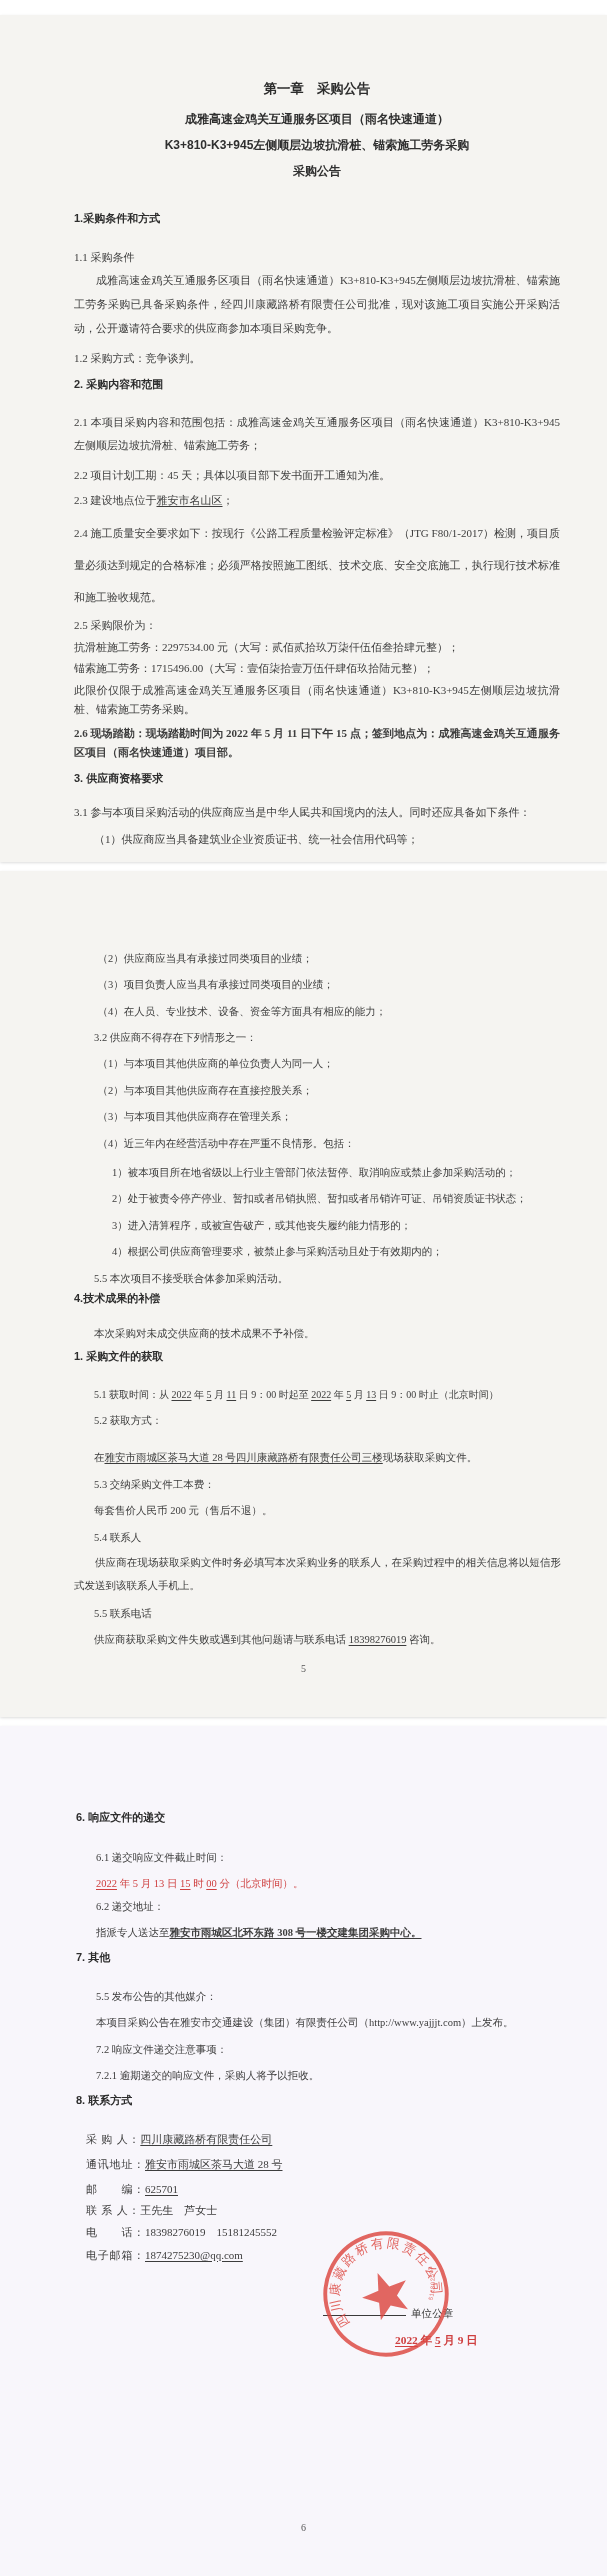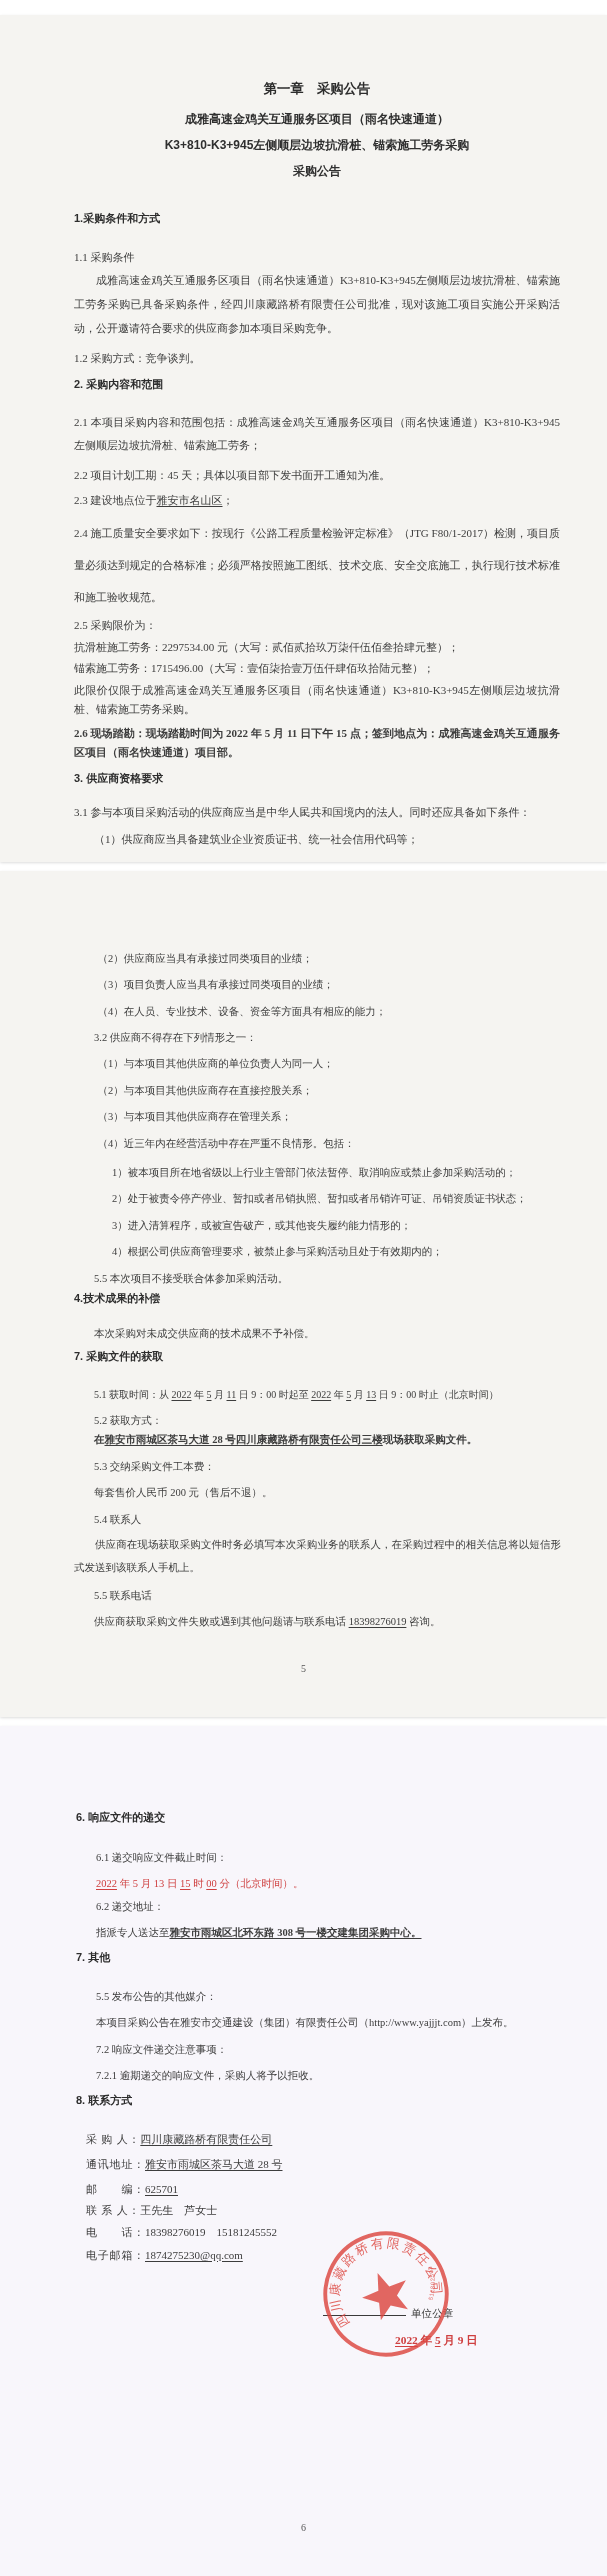--- a/index.html
+++ b/index.html
@@ -77,27 +77,27 @@
   <p class="line ind2" style="margin-top:11.4px;">（3）与本项目其他供应商存在管理关系；</p>
   <p class="line ind2" style="margin-top:11.4px;">（4）近三年内在经营活动中存在严重不良情形。包括：</p>
   <p class="line ind3" style="margin-top:14.4px;">1）被本项目所在地省级以上行业主管部门依法暂停、取消响应或禁止参加采购活动的；</p>
   <p class="line ind3" style="margin-top:11.4px;">2）处于被责令停产停业、暂扣或者吊销执照、暂扣或者吊销许可证、吊销资质证书状态；</p>
   <p class="line ind3" style="margin-top:11.4px;">3）进入清算程序，或被宣告破产，或其他丧失履约能力情形的；</p>
   <p class="line ind3" style="margin-top:11.4px;">4）根据公司供应商管理要求，被禁止参与采购活动且处于有效期内的；</p>
   <p class="line ind1" style="margin-top:12px;">5.5 本次项目不接受联合体参加采购活动。</p>
 
   <div class="h-sec" style="margin-top:3px;">4.技术成果的补偿</div>
   <p class="line ind1" style="margin-top:19px;">本次采购对未成交供应商的技术成果不予补偿。</p>
-  <div class="h-sec" style="margin-top:6px;">7. 采购文件的获取</div>
+  <div class="h-sec" style="margin-top:6px;">1. 采购文件的获取</div>
 
   <p class="line ind1 tight" style="margin-top:22px;">
     <span>5.1 获取时间：从 </span><span class="u">2022</span><span> 年 </span><span class="u">5</span><span> 月 </span><span class="u">11</span><span> 日 9：00 时起至 </span><span class="u">2022</span><span> 年 </span><span class="u">5</span><span> 月 </span><span class="u">13</span><span> 日 9：00 时止（北京时间）</span>
   </p>
   <p class="line ind1" style="margin-top:11.4px;">5.2 获取方式：</p>
-  <p class="line ind1" style="margin-top:4px;font-weight:bold;"><span>在</span><span class="u">雅安市雨城区茶马大道 28 号四川康藏路桥有限责任公司三楼</span><span>现场获取采购文件。</span></p>
+  <p class="line ind1" style="margin-top:22px;"><span>在</span><span class="u">雅安市雨城区茶马大道 28 号四川康藏路桥有限责任公司三楼</span><span>现场获取采购文件。</span></p>
   <p class="line ind1" style="margin-top:11.4px;">5.3 交纳采购文件工本费：</p>
   <p class="line ind1" style="margin-top:11.4px;">每套售价人民币 200  元（售后不退）。</p>
   <p class="line ind1" style="margin-top:11.4px;">5.4 联系人</p>
   <p class="para indent2" style="margin-top:6px;line-height:23px;">供应商在现场获取采购文件时务必填写本次采购业务的联系人，在采购过程中的相关信息将以短信形式发送到该联系人手机上。</p>
   <p class="line ind1" style="margin-top:9px;">5.5 联系电话</p>
   <p class="line ind1" style="margin-top:11.4px;"><span>供应商获取采购文件失败或遇到其他问题请与联系电话 </span><span class="u">18398276019</span><span> 咨询。</span></p>
   <div class="pagenum" style="bottom:43px;">5</div>
 </div>
 
 <div class="page" id="page3">

